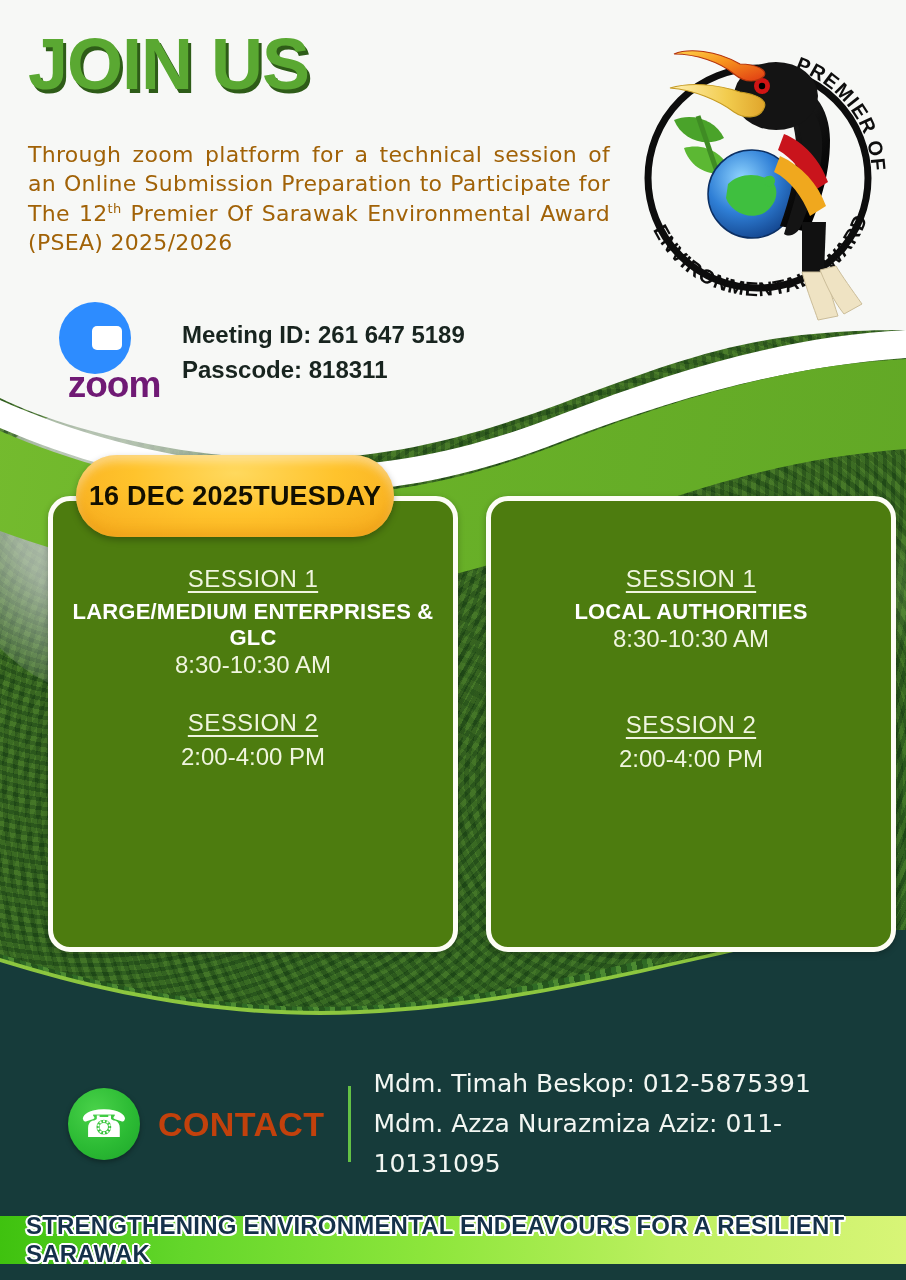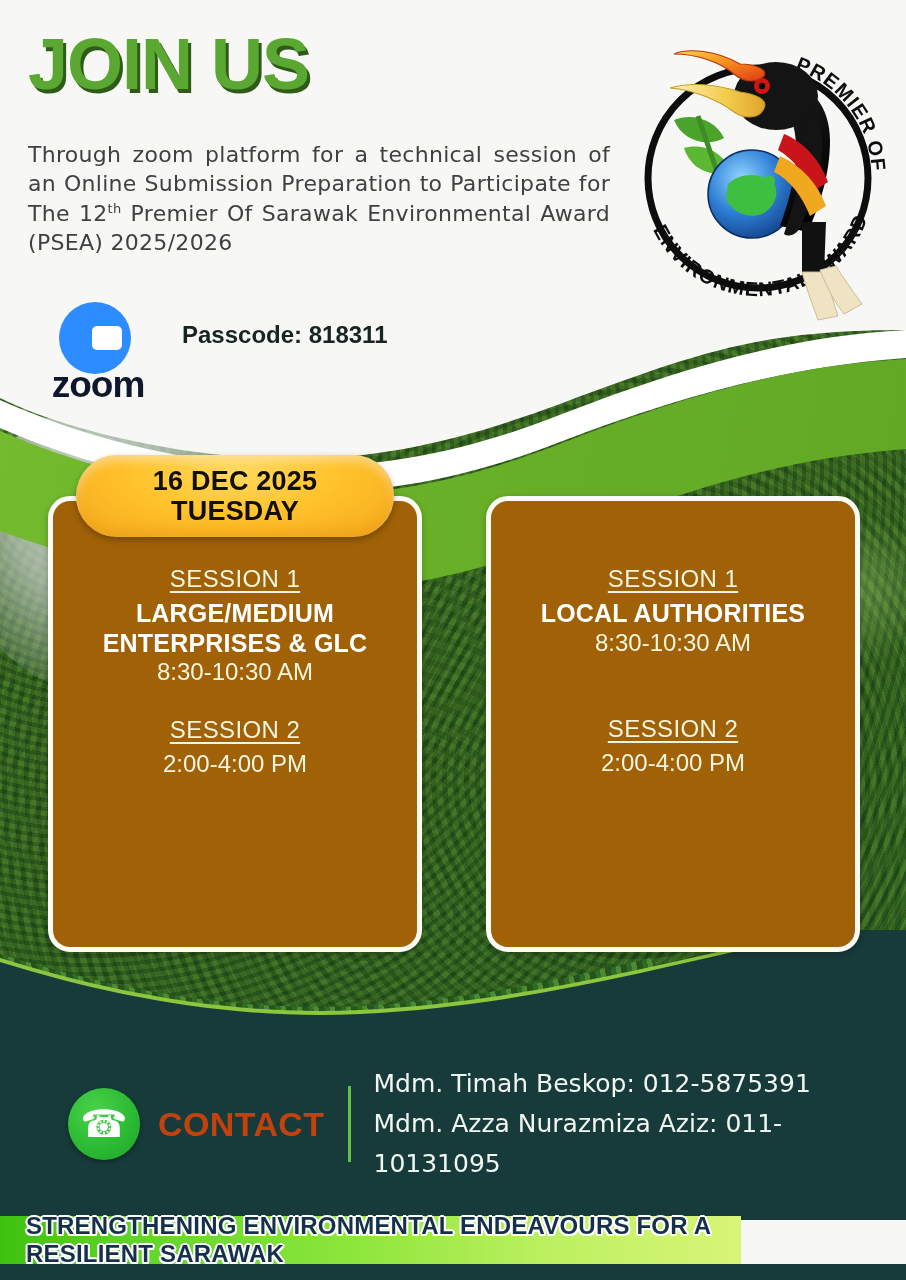--- a/index.html
+++ b/index.html
@@ -124,21 +124,21 @@
     text-shadow: 3px 4px 0 #2e5c18;
     line-height: 1;
   }
 
   .blurb {
     position: absolute;
     left: 28px; top: 140px;
     width: 582px;
     font-size: 22px;
     line-height: 1.33;
-    color: #404040;
+    color: #a16207;
     text-align: justify;
     letter-spacing: .3px;
     font-family: "DejaVu Sans", sans-serif;
   }
   .blurb sup { font-size: 13px; vertical-align: super; }
 
   
   .zoom-logo {
     position: absolute;
     left: 42px; top: 302px;
@@ -155,61 +155,61 @@
     background: #ffffff;
   }
   .zoom-cam-lens {
     position: absolute; left: 62px; top: 25px;
     width: 0; height: 0;
     border-top: 11px solid transparent;
     border-bottom: 11px solid transparent;
     border-right: 14px solid #ffffff;
   }
   .zoom-word {
-    position: absolute; left: 0; top: 62px;
+    position: absolute; left: 16px; top: 62px;
     width: 112px;
     font-size: 37px; font-weight: 700; letter-spacing: -1px;
-    color: #0f172a;
+    color: #701a75;
     text-align: center;
   }
 
   .meet-block {
     position: absolute;
     left: 182px; top: 318px;
     font-size: 24px;
     font-weight: 700;
     color: #18241f;
     line-height: 1.45;
   }
 
   
   .award { position: absolute; left: 612px; top: 8px; width: 286px; height: 320px; }
   .award svg { display: block; }
 
   
 
   .card {
     position: absolute;
-    width: 374px;
+    width: 410px;
     border: 5px solid #fdfdf5;
     border-radius: 22px;
-    background: #a16207;
+    background: #4d7c0f;
     box-shadow: 0 2px 6px rgba(0,0,0,.25);
   }
   .card.left  { left: 48px;  top: 496px; height: 456px; }
   .card.right { left: 486px; top: 496px; height: 456px; }
 
   .date-pill {
     position: absolute;
     width: 318px; height: 82px;
     border-radius: 42px;
     background:
       radial-gradient(ellipse at 50% 22%, #ffd95e 0%, #ffc32c 45%, #f5a81c 100%);
     box-shadow: 0 3px 7px rgba(0,0,0,.28), inset 0 -6px 12px rgba(220,140,10,.35), inset 0 6px 10px rgba(255,255,255,.45);
-    display: flex; flex-direction: column;
+    display: flex; flex-direction: row;
     align-items: center; justify-content: center;
     color: #120f00;
     font-weight: 800;
     font-size: 27px;
     line-height: 1.12;
     letter-spacing: .2px;
     z-index: 5;
   }
   .date-pill.left  { left: 76px;  top: 455px; }
   .date-pill.right { left: 516px; top: 455px; }
@@ -224,21 +224,21 @@
   .sess-label {
     font-size: 24px;
     font-weight: 400;
     text-decoration: underline;
     text-underline-offset: 4px;
     letter-spacing: .4px;
     color: #f0f5df;
     margin-bottom: 6px;
   }
   .sess-title {
-    font-size: 25px;
+    font-size: 22px;
     font-weight: 800;
     line-height: 1.18;
     letter-spacing: .2px;
     color: #ffffff;
   }
   .sess-time {
     font-size: 24px;
     font-weight: 400;
     color: #f0f5df;
   }
@@ -277,21 +277,21 @@
     margin-left: 24px; margin-right: 22px;
     flex: 0 0 auto;
   }
   .contact-lines { color: #f2f6f2; font-size: 25px; line-height: 1.6; font-family: "DejaVu Sans", sans-serif; }
 
   
 
   .banner {
     position: absolute;
     left: 0; top: 1216px;
-    width: 741px; height: 48px;
+    width: 906px; height: 48px;
     background: linear-gradient(90deg, #3fc20f 0%, #63d62a 20%, #8ee63c 48%, #bdf060 74%, #d8f577 100%);
     display: flex; align-items: center;
   }
   .banner-text {
     margin-left: 26px;
     font-size: 24px;
     font-weight: 800;
     letter-spacing: .2px;
     color: #15314a;
     -webkit-text-stroke: 0px;
@@ -396,20 +396,21 @@
 
   <div class="zoom-logo">
     <div class="zoom-circle">
       <div class="zoom-cam-body"></div>
     </div>
     <div class="zoom-cam-lens"></div>
     <div class="zoom-word">zoom</div>
   </div>
 
   <div class="meet-block">
+    <div>Meeting ID: 261 647 5189</div>
     <div>Passcode: 818311</div>
   </div>
 
   <div class="card left">
     <div class="card-body">
       <div class="sess-label">SESSION 1</div>
       <div class="sess-title">LARGE/MEDIUM ENTERPRISES &amp; GLC</div>
       <div class="sess-time">8:30-10:30 AM</div>
       <div class="sess-gap-1"></div>
       <div class="sess-label">SESSION 2</div>

